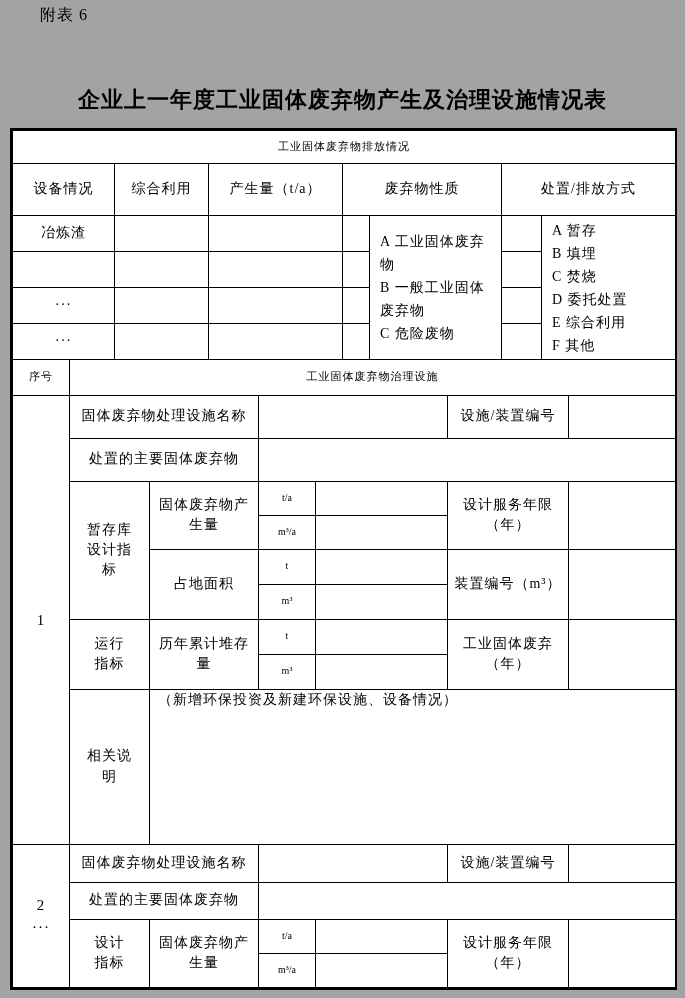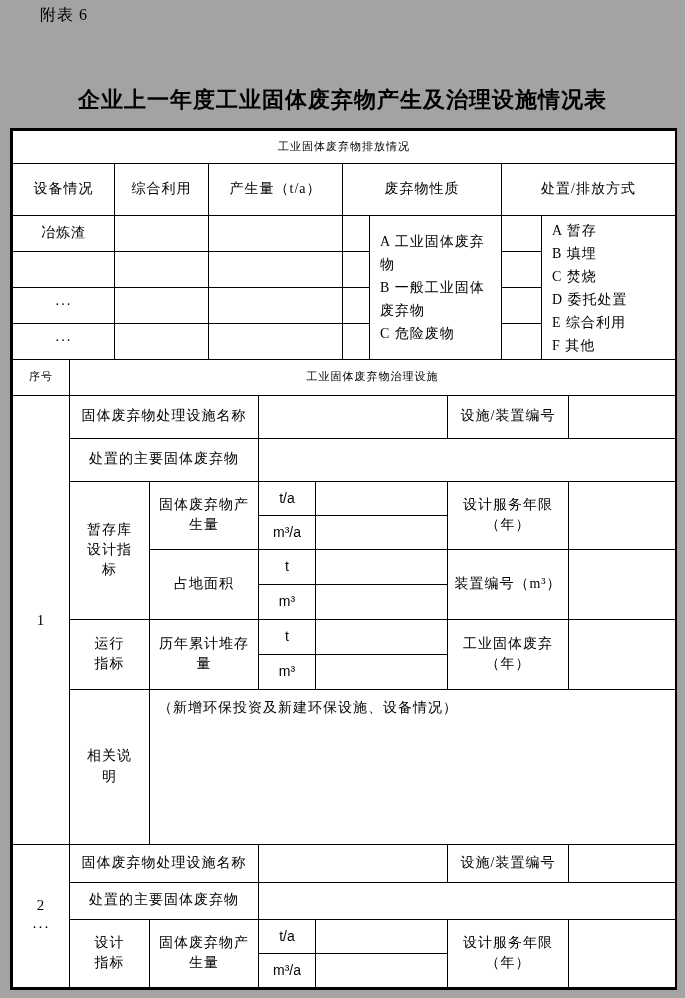--- a/index.html
+++ b/index.html
@@ -6,22 +6,22 @@
   body{width:685px;height:998px;font-family:"Liberation Serif", serif;color:#000;}
   .sheet{position:relative;width:685px;height:998px;background:#a3a3a3;overflow:hidden;}
   .appendix{position:absolute;left:40px;top:5px;font-size:16px;letter-spacing:1px;}
   .doc-title{position:absolute;left:0;top:85px;width:100%;text-align:center;font-weight:bold;font-size:22px;letter-spacing:1px;}
   .tables{position:absolute;left:10px;top:128px;width:667px;border:2px solid #000;box-sizing:border-box;background:#fff;}
   table{border-collapse:collapse;table-layout:fixed;width:663px;}
   td{border:1px solid #000;font-size:14px;letter-spacing:1px;text-align:center;vertical-align:middle;white-space:pre-line;padding:1px 3px;box-sizing:border-box;overflow:hidden;line-height:1.45;}
   .t2 tr:first-child td{border-top:none;}
   .bold{font-weight:normal;font-size:11px;text-align:center;}
   .legend{text-align:left;padding-left:10px;line-height:23px;}
-  .unit{font-family:Liberation Sans, sans-serif;letter-spacing:0;font-size:14px;}
-  .notes-content{text-align:left;vertical-align:top;padding:8px 8px;}
+  .unit{font-family:Liberation Serif, serif;letter-spacing:0;font-size:10px;}
+  .notes-content{text-align:left;vertical-align:top;padding:0 8px;}
   .idx{font-size:15px;line-height:22px;}
   .rh33{height:33px}.rh52{height:52px}.rh36{height:36px}.rh35{height:35px}
   .rh43{height:43px}.rh34{height:34px}.rh155{height:155px}.rh38{height:38px}.rh37{height:37px}
 </style>
 </head>
 <body>
 
 <div class="sheet">
   <div class="appendix">附表 6</div>
   <div class="doc-title">企业上一年度工业固体废弃物产生及治理设施情况表</div>

